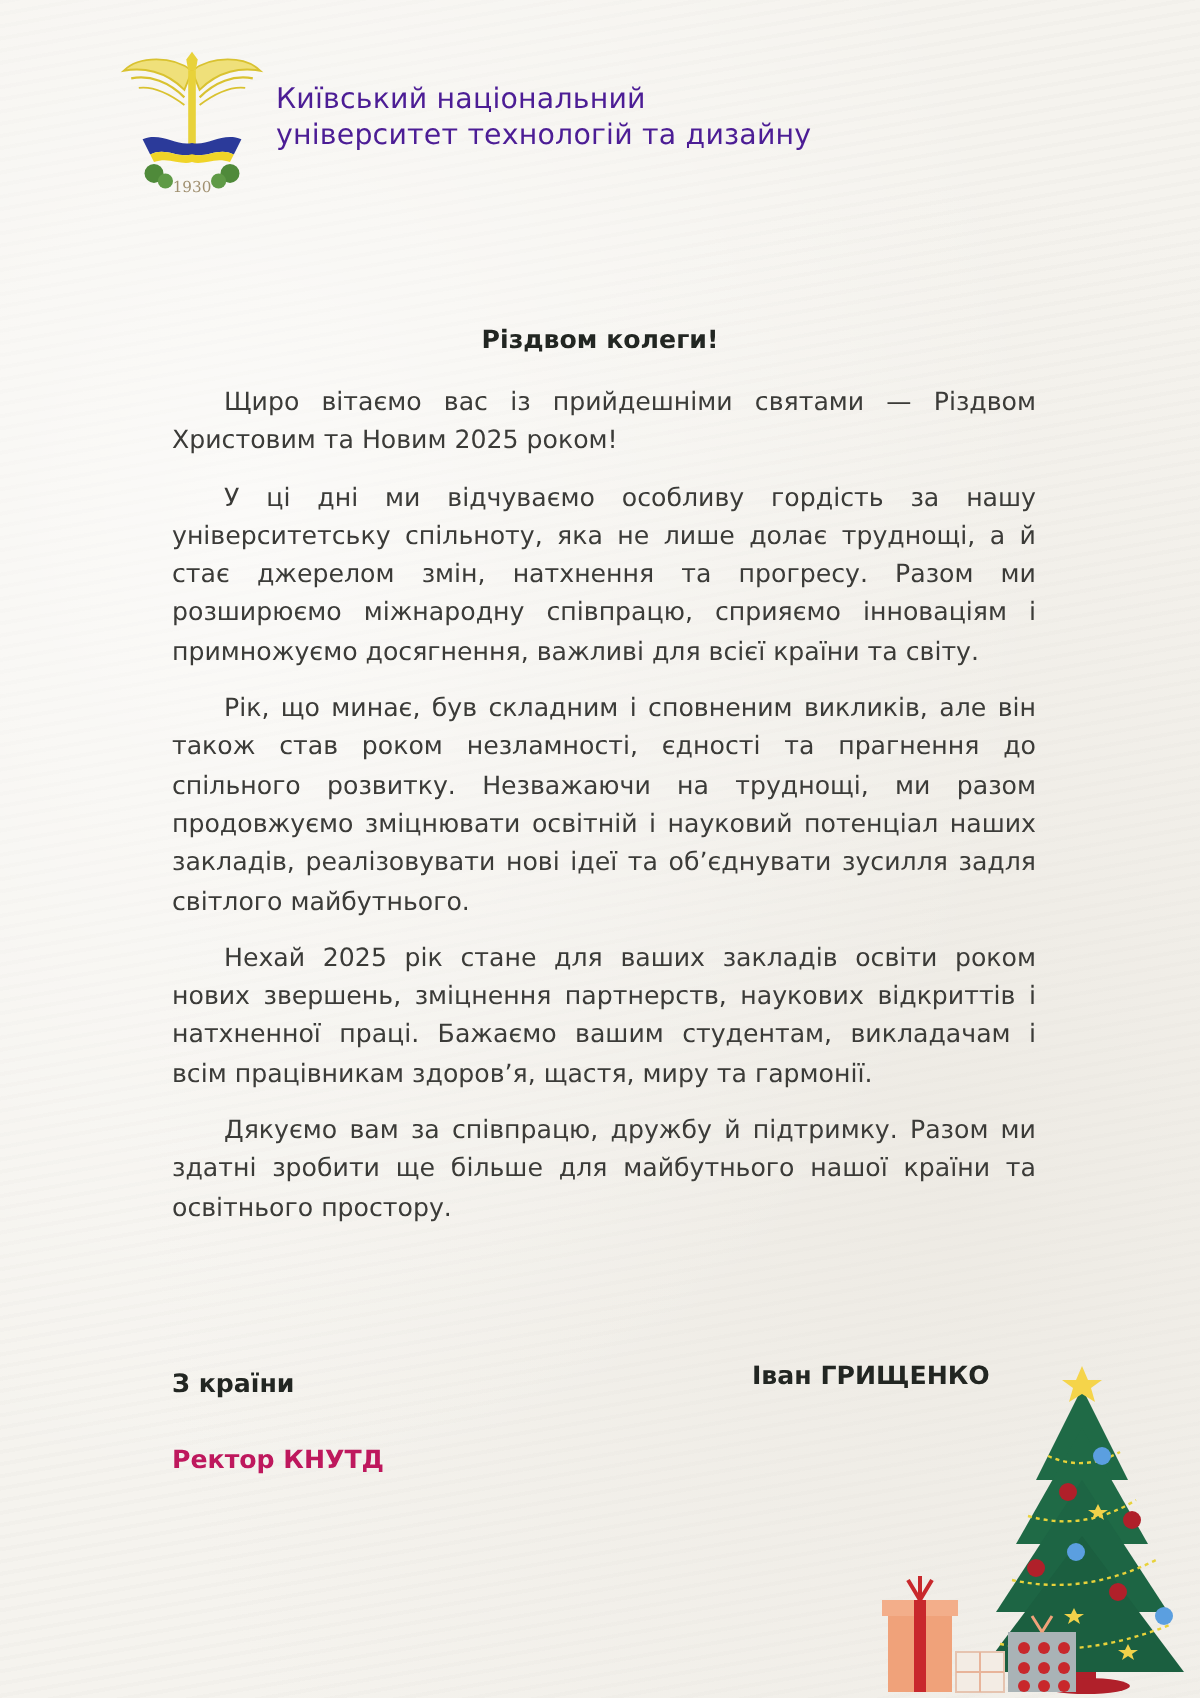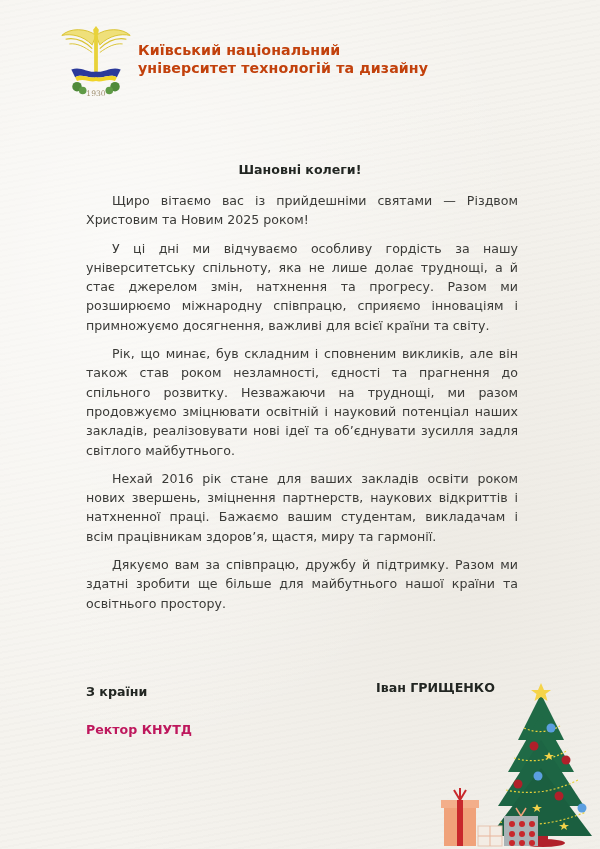--- a/index.html
+++ b/index.html
@@ -14,21 +14,21 @@
     background:
       radial-gradient(ellipse at 20% 30%, rgba(255,255,255,0.6), transparent 60%),
       radial-gradient(ellipse at 80% 70%, rgba(230,226,218,0.5), transparent 60%),
       repeating-linear-gradient(170deg, rgba(0,0,0,0.012) 0 2px, transparent 2px 6px),
       #f5f3ee;
   }
   .header { position: absolute; left: 58px; top: 24px; display: flex; align-items: center; }
   .logo { width: 76px; height: 76px; }
   .uni-name {
     margin-left: 4px; margin-top: -6px;
-    font-size: 14.2px; font-weight: bold; line-height: 18px; color: #c2410c;
+    font-size: 14.2px; font-weight: normal; line-height: 18px; color: #4c1d95;
     letter-spacing: 0.1px;
   }
   .title {
     position: absolute; left: 0; right: 0; top: 162px; text-align: center;
     font-size: 12.6px; font-weight: bold; color: #222622;
   }
   .body-text {
     position: absolute; left: 86px; width: 432px; top: 191px;
     font-size: 12.6px; line-height: 19.3px; text-align: justify;
   }
@@ -65,27 +65,27 @@
     <circle cx="60" cy="66" r="5" fill="#4f8a3a"></circle>
     <circle cx="54" cy="70" r="4" fill="#5f9a46"></circle>
     <text x="40" y="76" font-size="8" text-anchor="middle" fill="#a09070" font-family="DejaVu Serif, serif">1930</text>
   </svg>
   <div class="uni-name">
     <div>Київський національний</div>
     <div>університет технологій та дизайну</div>
   </div>
 </div>
 
-<div class="title">Шановні колеги!</div>
+<div class="title">Різдвом колеги!</div>
 
 <div class="body-text">
   <p>Щиро вітаємо вас із прийдешніми святами — Різдвом Христовим та Новим 2025 роком!</p>
   <p>У ці дні ми відчуваємо особливу гордість за нашу університетську спільноту, яка не лише долає труднощі, а й стає джерелом змін, натхнення та прогресу. Разом ми розширюємо міжнародну співпрацю, сприяємо інноваціям і примножуємо досягнення, важливі для всієї країни та світу.</p>
   <p>Рік, що минає, був складним і сповненим викликів, але він також став роком незламності, єдності та прагнення до спільного розвитку. Незважаючи на труднощі, ми разом продовжуємо зміцнювати освітній і науковий потенціал наших закладів, реалізовувати нові ідеї та об’єднувати зусилля задля світлого майбутнього.</p>
-  <p>Нехай 2016 рік стане для ваших закладів освіти роком нових звер­шень, зміцнення партнерств, наукових відкриттів і натхненної праці. Бажаємо вашим студентам, викладачам і всім працівникам здоров’я, щастя, миру та гармонії.</p>
+  <p>Нехай 2025 рік стане для ваших закладів освіти роком нових звер­шень, зміцнення партнерств, наукових відкриттів і натхненної праці. Бажаємо вашим студентам, викладачам і всім працівникам здоров’я, щастя, миру та гармонії.</p>
   <p>Дякуємо вам за співпрацю, дружбу й підтримку. Разом ми здатні зробити ще більше для майбутнього нашої країни та освітнього простору.</p>
 </div>
 
 <div class="closing">З країни</div>
 <div class="sig-left">Ректор КНУТД</div>
 <div class="sig-right">Іван ГРИЩЕНКО</div>
 
 <svg class="tree" viewBox="0 0 162 169">
 
   <polygon points="103,14 80,60 126,60" fill="#1f6a46"></polygon>

